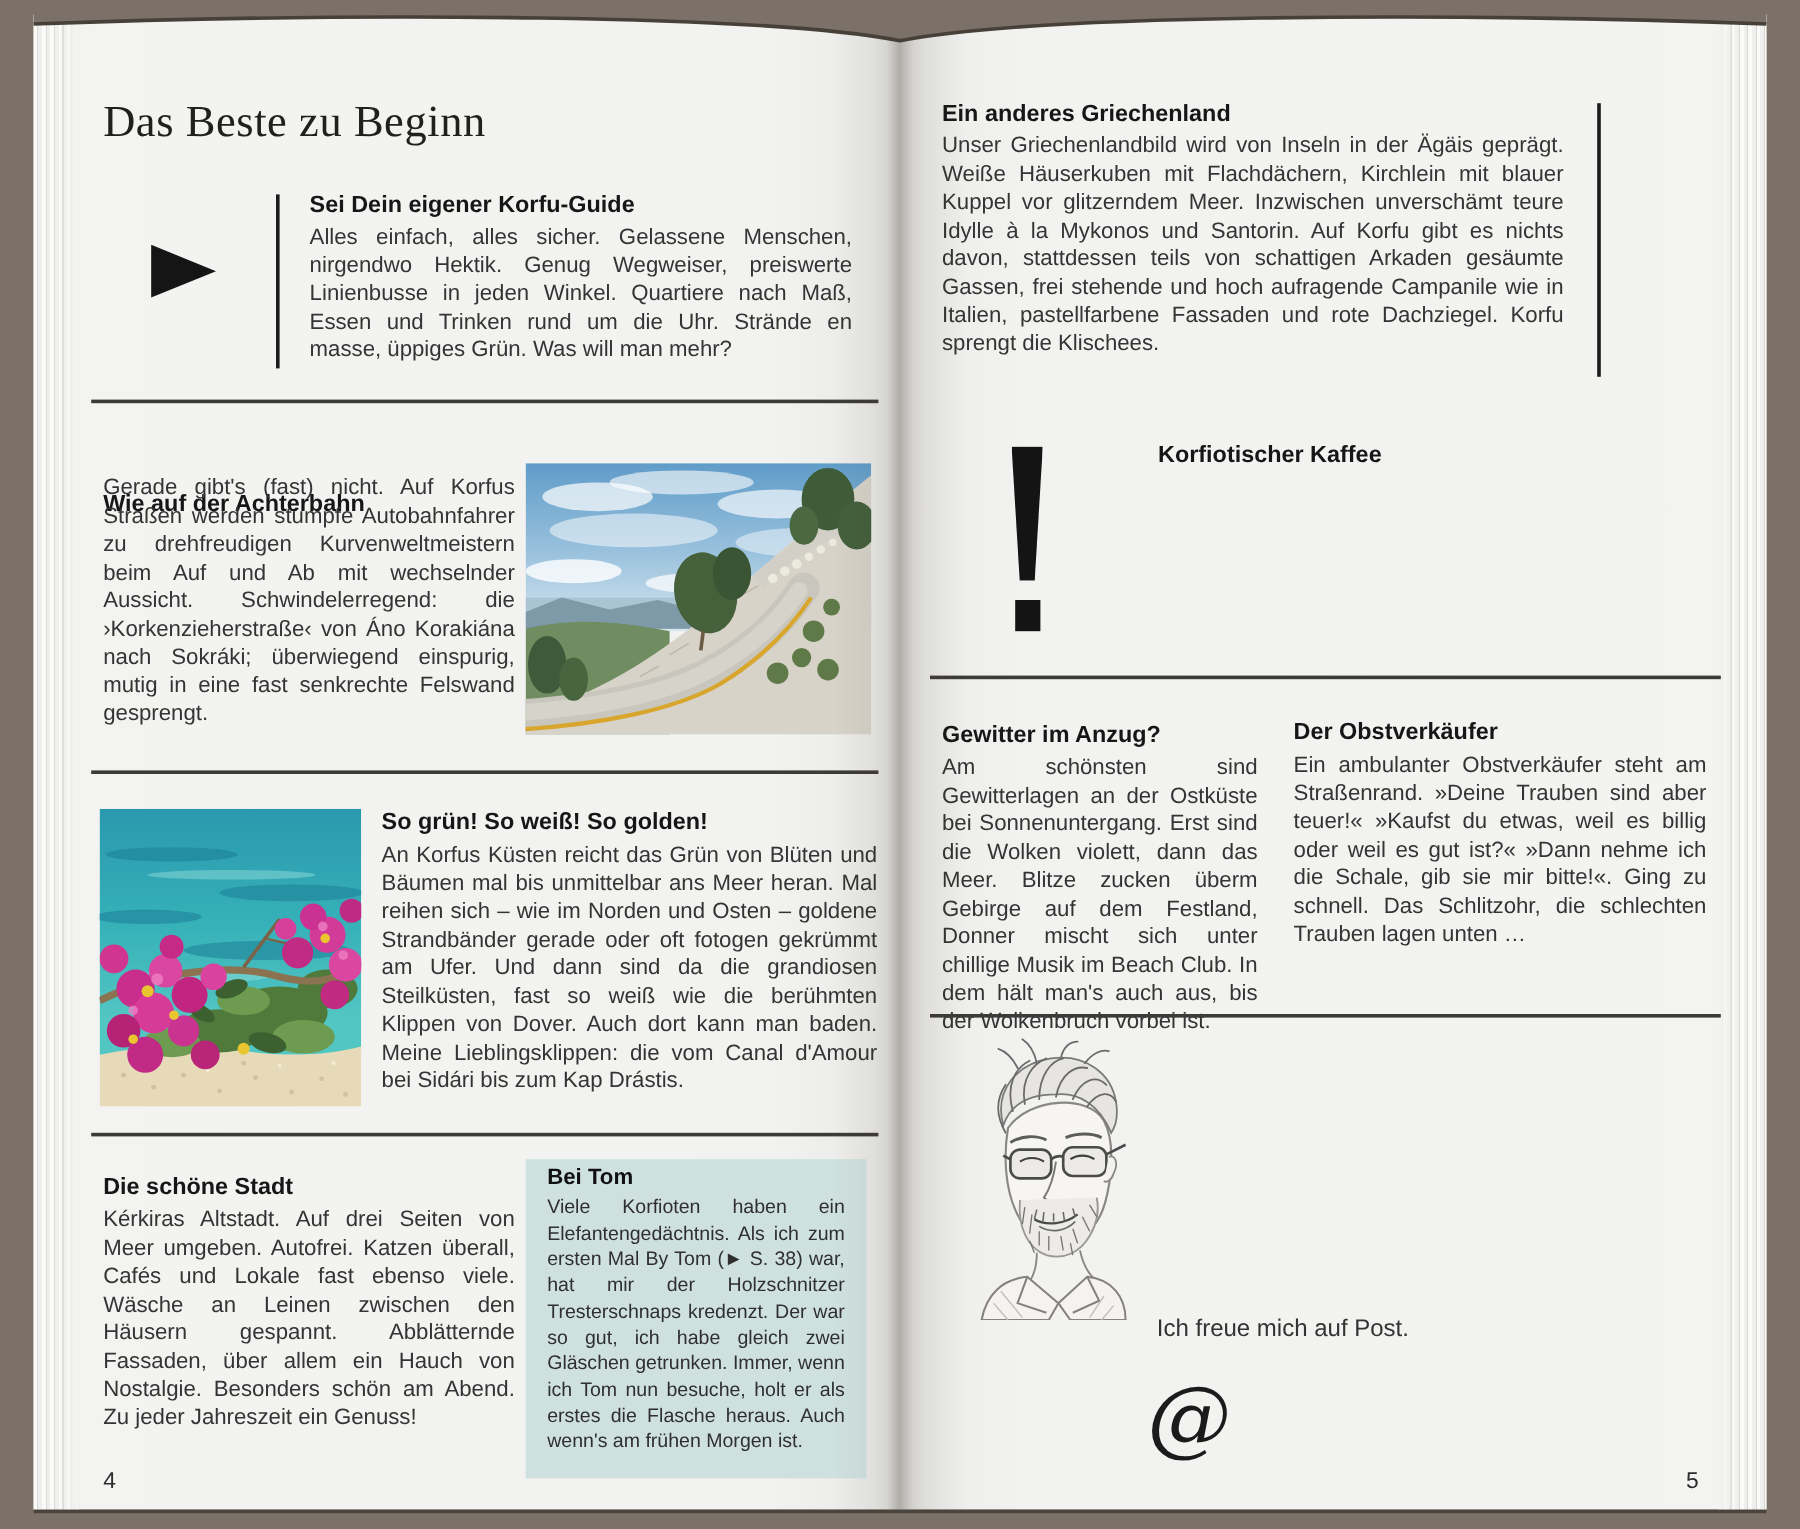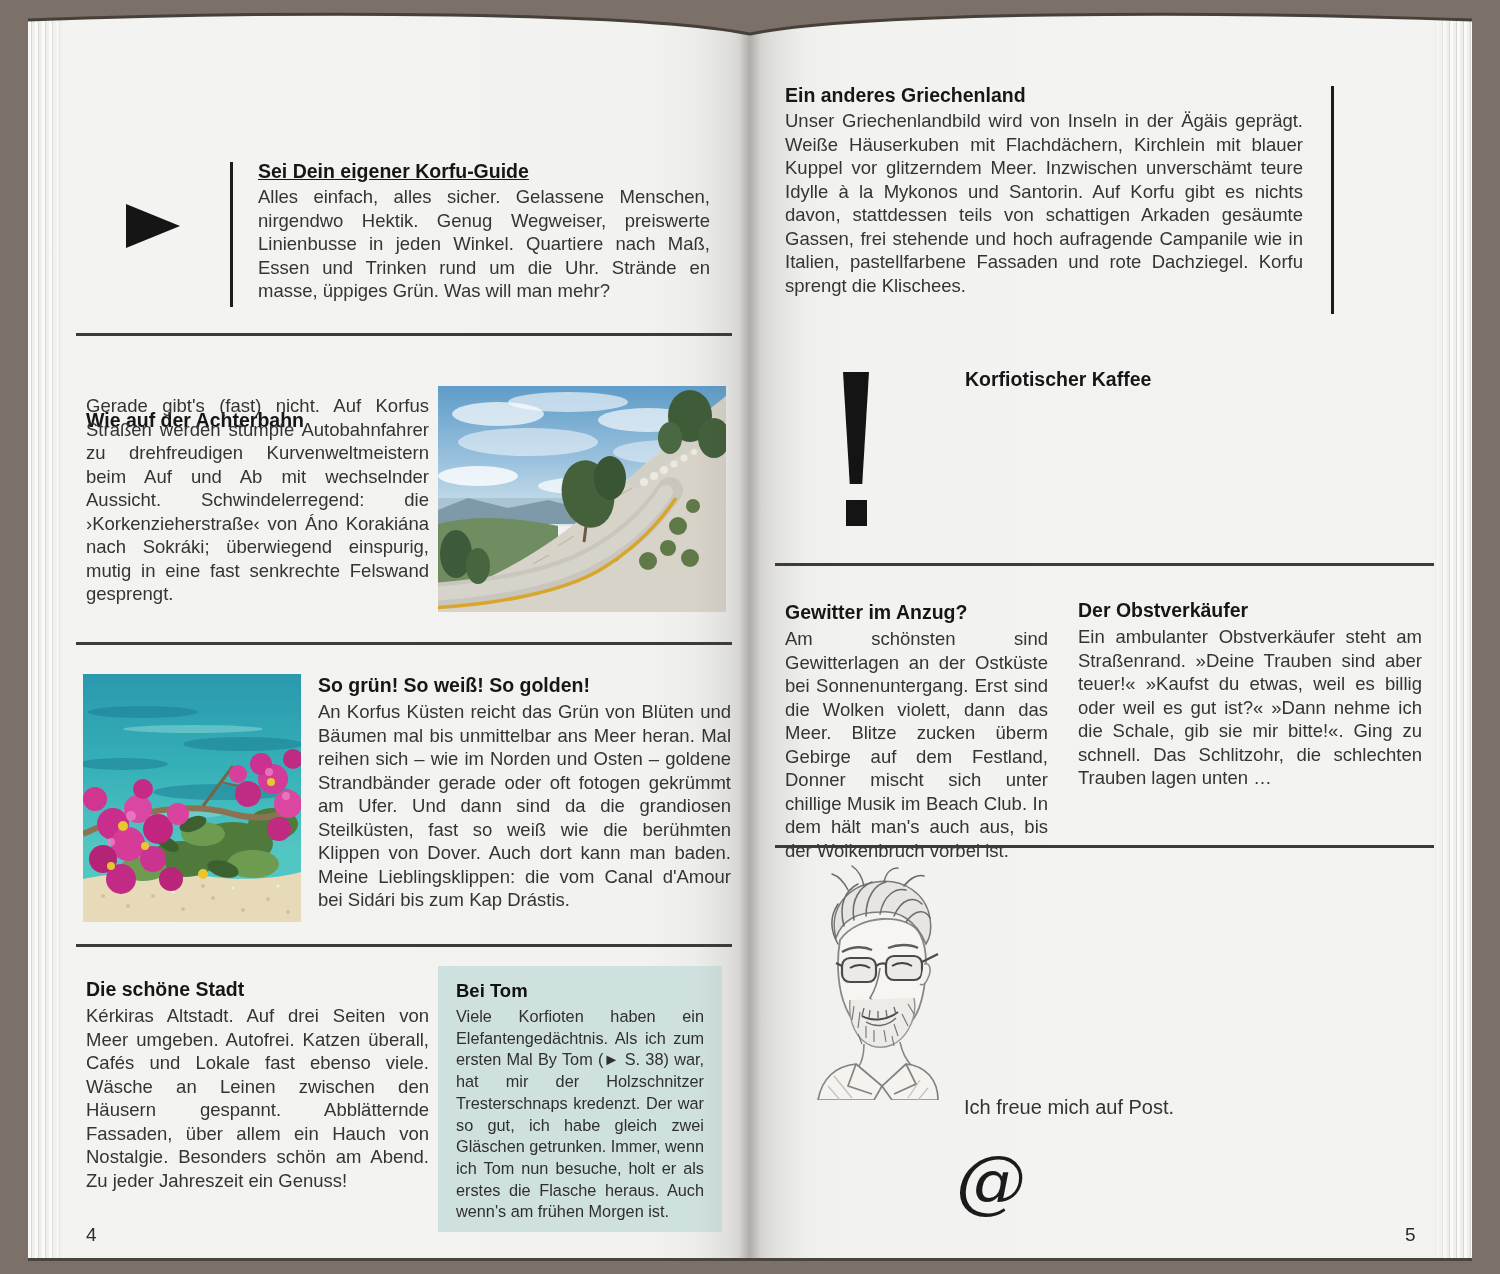--- a/index.html
+++ b/index.html
@@ -19,32 +19,32 @@
   .top-edge{position:absolute;left:0;top:0;z-index:6;pointer-events:none;}
   .bottom-edge{position:absolute;left:28px;top:1258px;width:1444px;height:3px;background:#4a443e;z-index:6;}
   .title{position:absolute;left:58px;top:68px;font-family:"Liberation Serif","DejaVu Serif",serif;
          font-size:37px;color:#22201e;letter-spacing:0.5px;}
   .h{position:absolute;font-weight:bold;font-size:19.5px;color:#161616;}
   .b{position:absolute;font-size:18.5px;line-height:23.5px;color:#343434;text-align:justify;hyphens:auto;}
   .rule{position:absolute;height:2.5px;background:#3d3b39;}
   .vbar{position:absolute;width:3px;background:#1c1c1c;}
   .arrow{position:absolute;left:98px;top:192px;width:0;height:0;
          border-left:54px solid #151515;border-top:22px solid transparent;border-bottom:22px solid transparent;}
-  .intro-h{left:230px;top:148px;text-decoration:underline;} .intro-b{left:230px;top:173px;width:452px;}
+  .intro-h{left:230px;top:148px;} .intro-b{left:230px;top:173px;width:452px;}
   .vbar-intro{left:202px;top:150px;height:145px;}
   .rule1{left:48px;top:321px;width:656px;}
   .ach-h{left:58px;top:356px;margin-top:41px;} .ach-b{left:58px;top:382px;width:343px;}
   .photo-road{position:absolute;left:410px;top:374px;width:288px;height:226px;}
   .rule2{left:48px;top:630px;width:656px;}
   .photo-flowers{position:absolute;left:55px;top:662px;width:218px;height:248px;}
   .gruen-h{left:290px;top:662px;} .gruen-b{left:290px;top:688px;width:413px;}
   .rule3{left:48px;top:932px;width:656px;}
   .stadt-h{left:58px;top:966px;} .stadt-b{left:58px;top:992px;width:343px;}
   .beitom{position:absolute;left:410px;top:954px;width:284px;height:266px;background:#cfe1df;
-          padding:14px 18px;box-sizing:border-box;}
+          padding:4px 18px;box-sizing:border-box;}
   .beitom-h{font-weight:bold;font-size:18.5px;color:#101010;margin-bottom:4px;}
   .beitom-b{font-size:16.3px;line-height:21.7px;color:#2f2f2f;text-align:justify;hyphens:auto;}
   .pnum{position:absolute;font-size:19px;color:#2c2c2c;}
   .pnum-l{left:58px;top:1212px;} .pnum-r{left:655px;top:1212px;}
   .grie-h{left:35px;top:72px;} .grie-b{left:35px;top:97px;width:518px;}
   .vbar-grie{left:581px;top:74px;height:228px;}
   .excl-bar{position:absolute;left:93px;top:360px;width:26px;height:112px;background:#141414;
             clip-path:polygon(0 0,100% 0,74% 100%,26% 100%);}
   .excl-dot{position:absolute;left:96px;top:488px;width:21px;height:26px;background:#141414;}
   .kaffee-h{left:215px;top:356px;text-align:center;} .kaffee-b{left:215px;top:382px;width:456px;}
@@ -64,20 +64,21 @@
   svg{display:block;}
 </style>
 </head>
 <body>
 
 <div class="canvas">
 
   <div class="page page-left">
     <div class="edges-l"></div>
 
+    <div class="title">Das Beste zu Beginn</div>
 
     <div class="arrow"></div>
     <div class="vbar vbar-intro"></div>
     <div class="h intro-h">Sei Dein eigener Korfu-Guide</div>
     <div class="b intro-b">Alles einfach, alles sicher. Gelassene Menschen, nirgendwo Hektik. Genug Wegweiser, preiswerte Linienbusse in jeden Winkel. Quartiere nach Maß, Essen und Trinken rund um die Uhr. Strände en masse, üppiges Grün. Was will man mehr?</div>
 
     <div class="rule rule1"></div>
 
     <div class="h ach-h">Wie auf der Achterbahn</div>
     <div class="b ach-b">Gerade gibt's (fast) nicht. Auf Korfus Straßen werden stumpfe Autobahnfahrer zu drehfreudigen Kurvenweltmeistern beim Auf und Ab mit wechselnder Aussicht. Schwindelerregend: die ›Korkenzieherstraße‹ von Áno Korakiána nach Sokráki; überwiegend einspurig, mutig in eine fast senkrechte Felswand gesprengt.</div>

